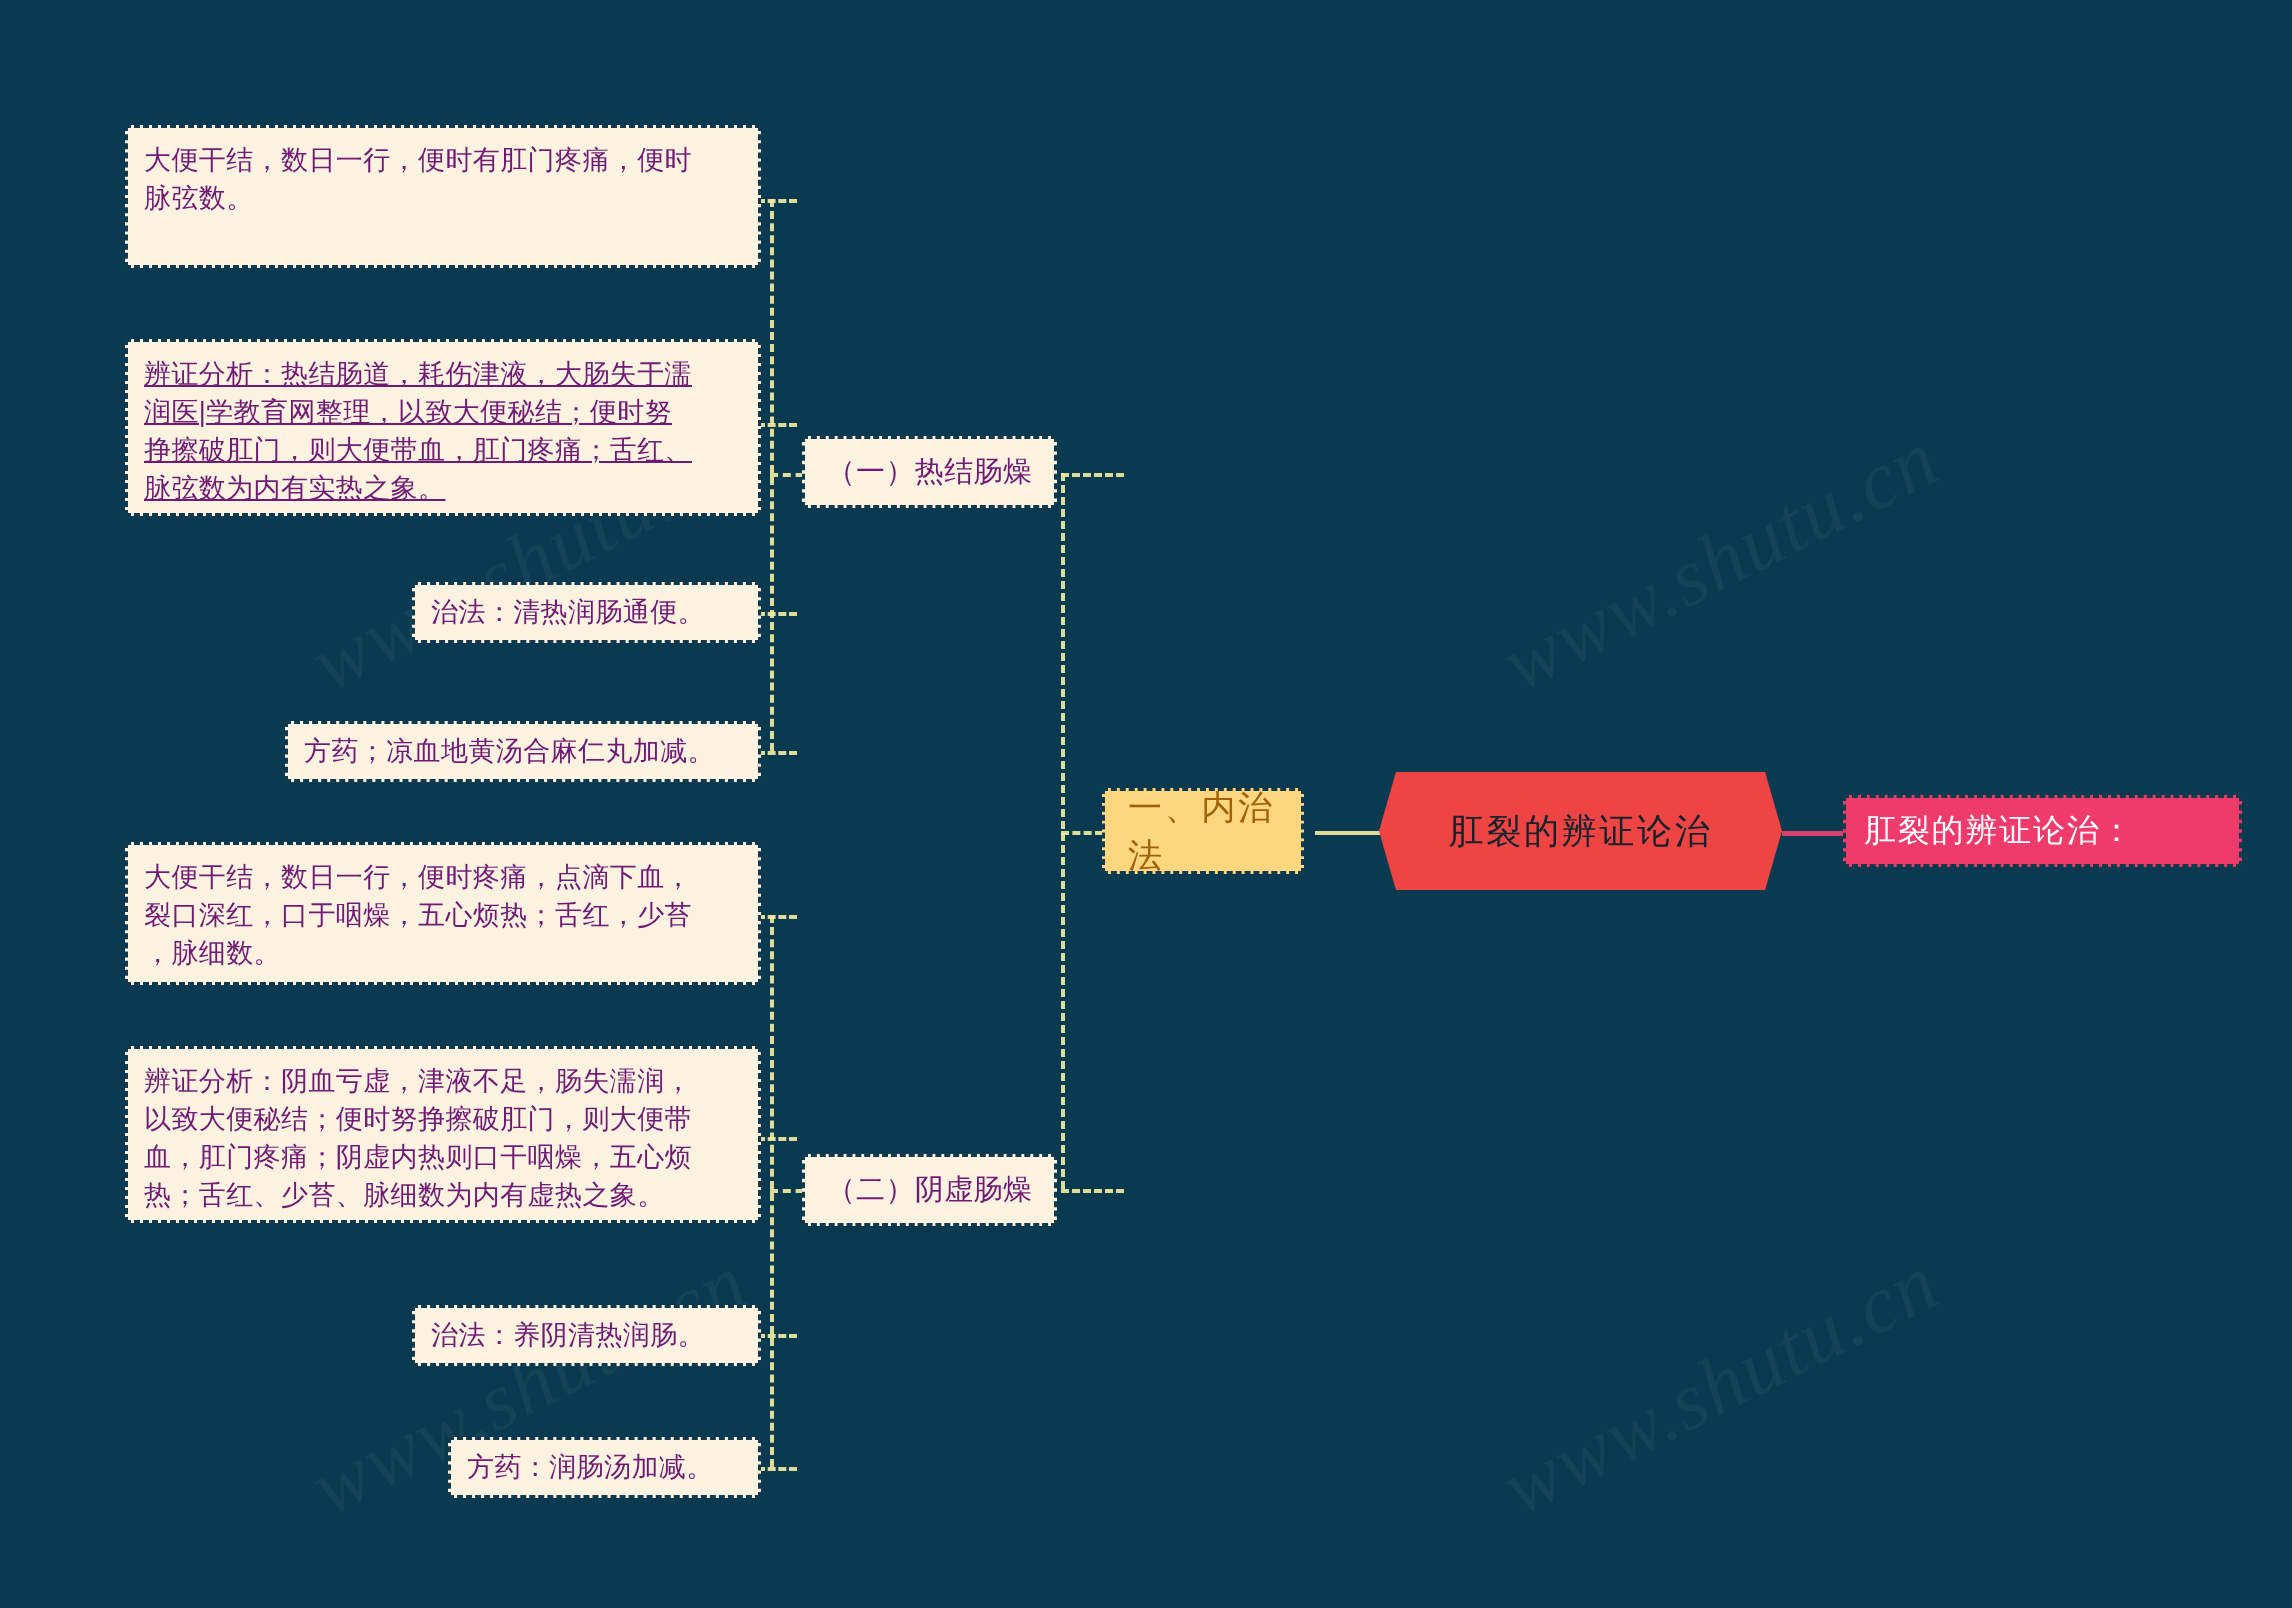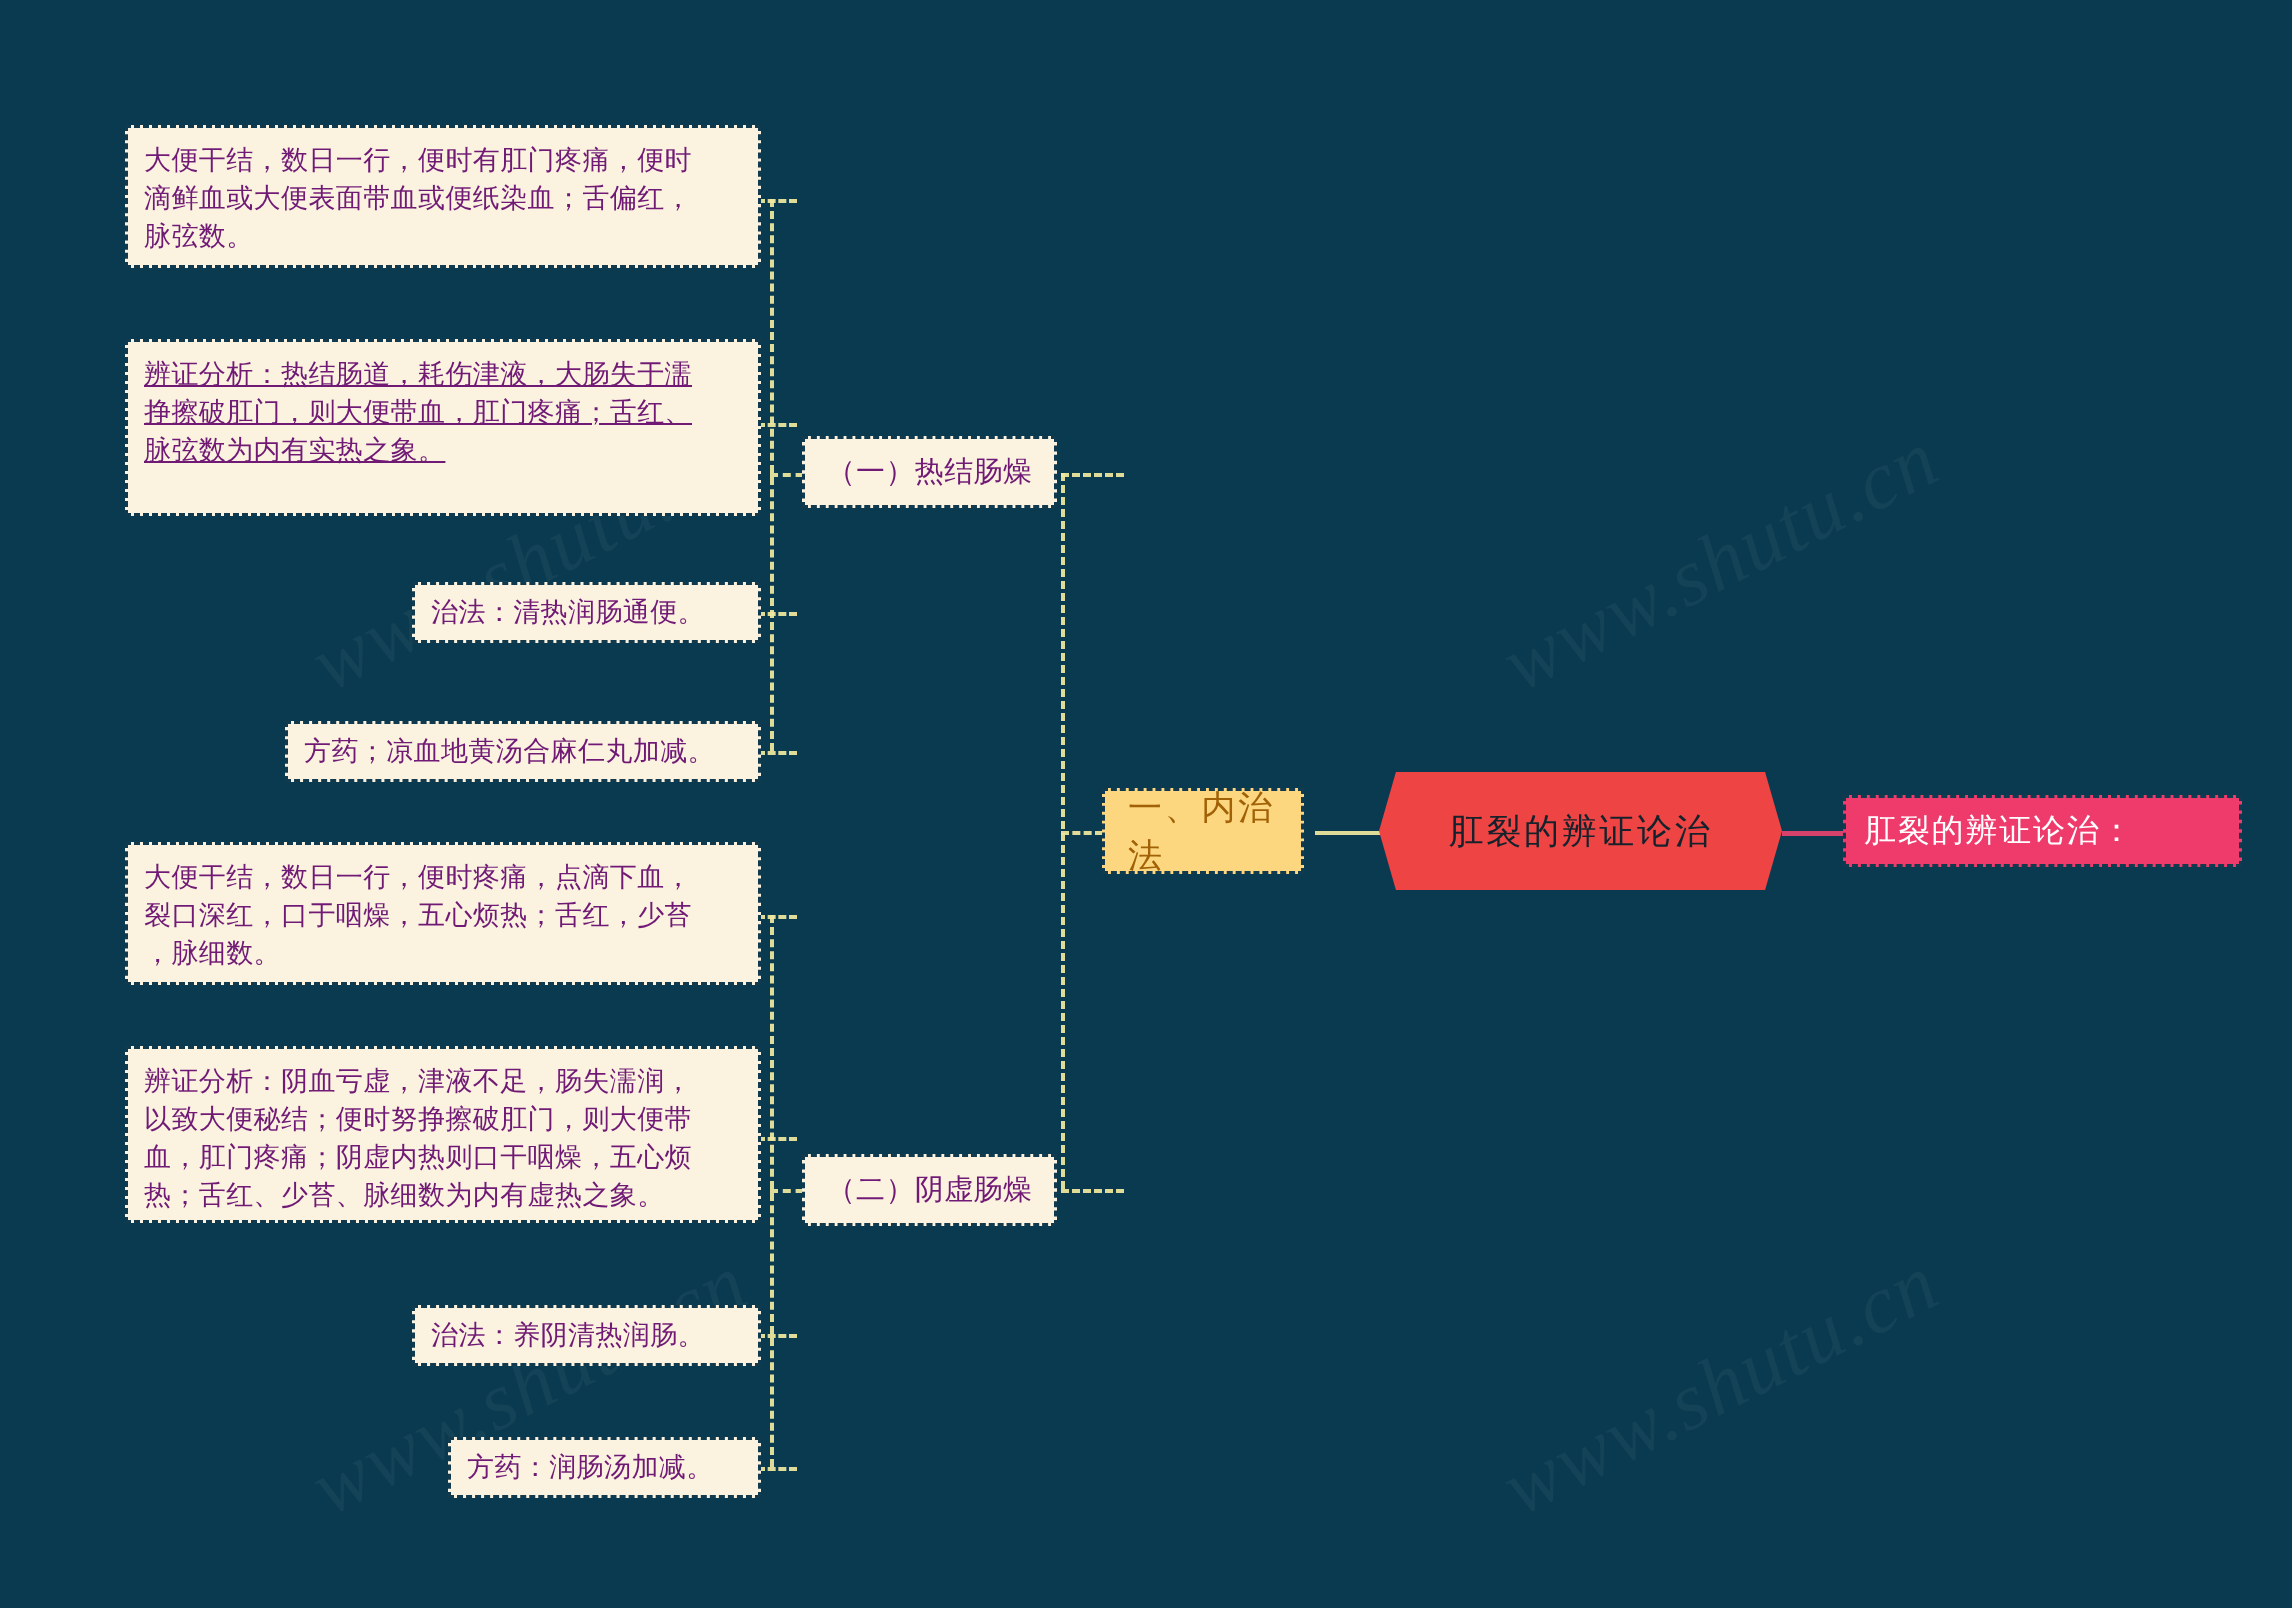--- a/index.html
+++ b/index.html
@@ -155,28 +155,28 @@
 
   <div class="note-pink" style="left:1843px; top:795px; width:399px; height:72px;">肛裂的辨证论治：</div>
 
   <div class="node level1" style="left:1102px; top:788px; width:202px; height:86px;">一、内治法</div>
 
   <div class="node branch" style="left:802px; top:436px; width:255px; height:72px;">（一）热结肠燥</div>
 
   <div class="node para" style="left:125px; top:125px; width:636px; height:143px;">
     <div>
       <span>大便干结，数日一行，便时有肛门疼痛，便时</span>
-      <span>滴鲜血或大便表面带血或便纸染血；舌偏红，</span>
       <span>脉弦数。</span>
     </div>
   </div>
 
   <div class="node para" style="left:125px; top:339px; width:636px; height:177px;text-decoration:underline;">
     <div>
       <span>辨证分析：热结肠道，耗伤津液，大肠失于濡</span>
+      <span>润医|学教育网整理，以致大便秘结；便时努</span>
       <span>挣擦破肛门，则大便带血，肛门疼痛；舌红、</span>
       <span>脉弦数为内有实热之象。</span>
     </div>
   </div>
 
   <div class="node one" style="left:412px; top:582px; width:349px; height:61px;">治法：清热润肠通便。</div>
 
   <div class="node one" style="left:285px; top:721px; width:476px; height:61px;">方药；凉血地黄汤合麻仁丸加减。</div>
 
   <div class="node branch" style="left:802px; top:1154px; width:255px; height:72px;">（二）阴虚肠燥</div>

